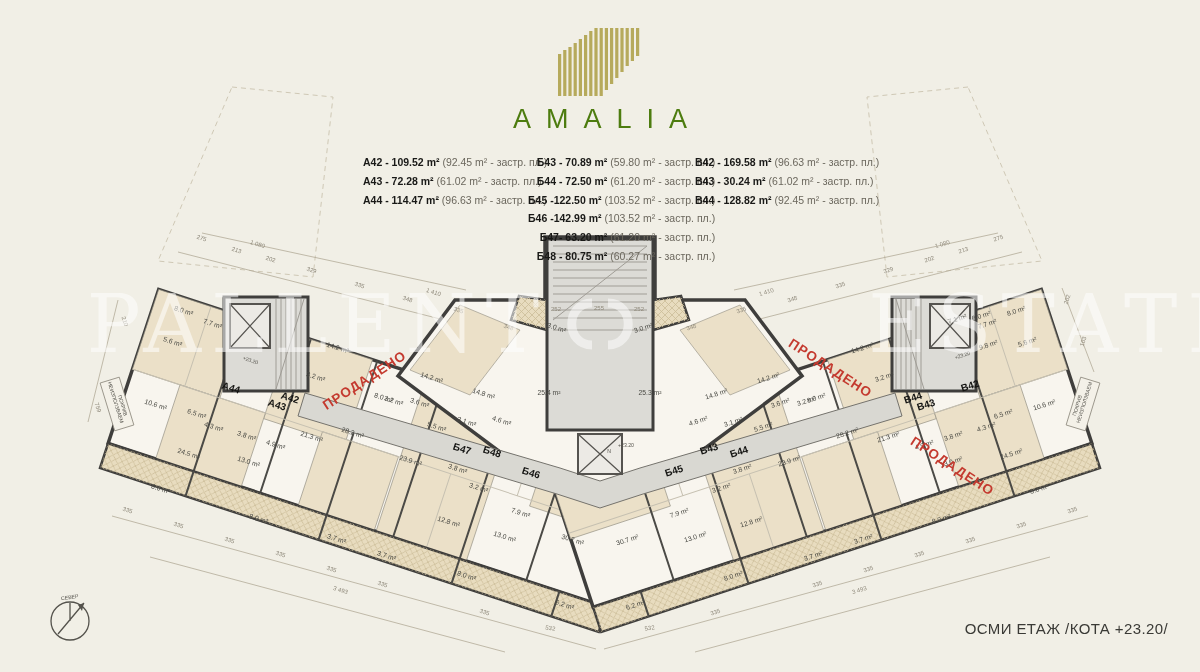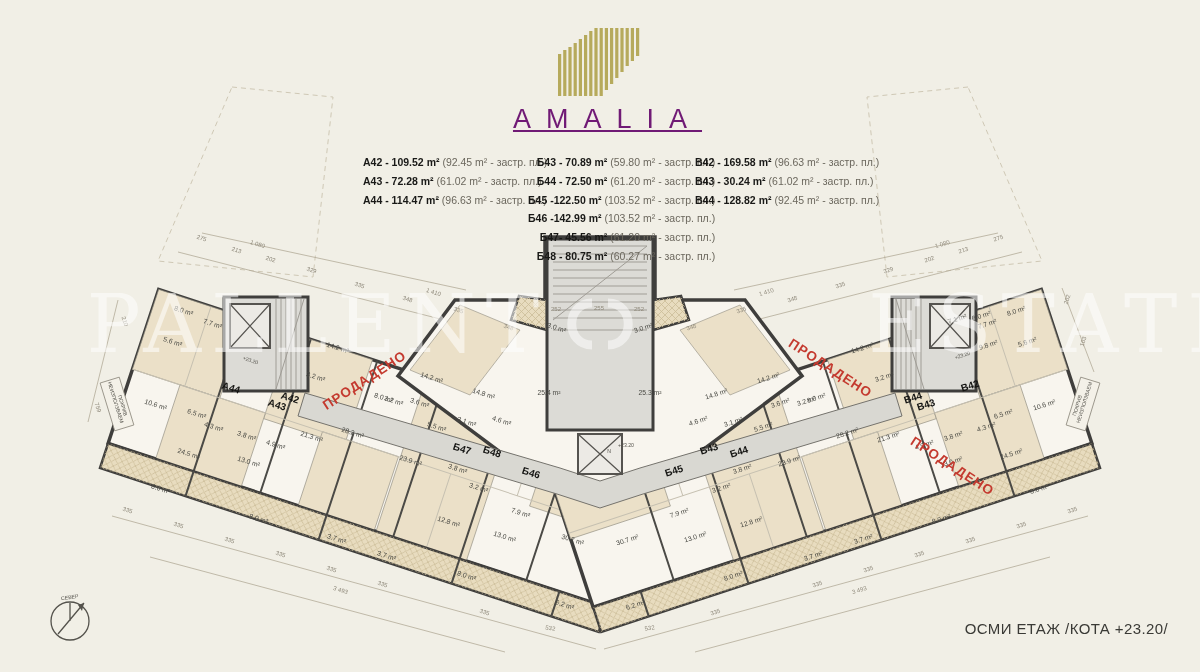--- a/index.html
+++ b/index.html
@@ -2,21 +2,21 @@
 <html><head>
 <meta charset="utf-8">
 <style>
   html,body{margin:0;padding:0;background:#e5e3da;}
   .stage{position:relative;width:1200px;height:672px;background:#f1efe6;overflow:hidden;
          font-family:"Liberation Sans",sans-serif;}
   
   .logo{position:absolute;left:0;top:28px;width:1200px;text-align:center;z-index:3;}
   .logo-bars{display:block;margin:0 auto;}
   .logo-title{display:block;margin-top:8px;font-size:27px;letter-spacing:15px;
-              color:#701a75;font-weight:400;text-indent:15px;text-decoration:underline;}
+              color:#4d7c0f;font-weight:400;text-indent:15px;}
   
   .legend-col{position:absolute;top:152px;z-index:3;}
   #legend-col-0{left:363px;} #legend-col-1{left:528px;text-align:right;} #legend-col-2{left:695px;}
   .legend-row{height:18.8px;white-space:nowrap;}
   .lg-b{font-weight:bold;color:#191917;font-size:10.5px;}
   .lg-g{color:#6b675d;font-size:10.5px;}
   
   #plan-svg{position:absolute;left:0;top:0;z-index:1;}
   .wing-base{fill:#f8f5ee;stroke:#3f3e3c;stroke-width:3.5;}
   .beige{fill:#ebe0c8;stroke:#8f8b80;stroke-width:.6;}
@@ -337,21 +337,21 @@
   <div class="legend-col" id="legend-col-0">
       <div class="legend-row"><span class="lg-b">A42 - 109.52 m²</span><span class="lg-g"> (92.45 m² - застр. пл.)</span></div>
       <div class="legend-row"><span class="lg-b">A43 - 72.28 m²</span><span class="lg-g"> (61.02 m² - застр. пл.)</span></div>
       <div class="legend-row"><span class="lg-b">A44 - 114.47 m²</span><span class="lg-g"> (96.63 m² - застр. пл.)</span></div>
     </div>
   <div class="legend-col" id="legend-col-1">
       <div class="legend-row"><span class="lg-b">Б43 -  70.89 m²</span><span class="lg-g"> (59.80 m² - застр. пл.)</span></div>
       <div class="legend-row"><span class="lg-b">Б44 -  72.50 m²</span><span class="lg-g"> (61.20 m² - застр. пл.)</span></div>
       <div class="legend-row"><span class="lg-b">Б45 -122.50 m²</span><span class="lg-g"> (103.52 m² - застр. пл.)</span></div>
       <div class="legend-row"><span class="lg-b">Б46 -142.99 m²</span><span class="lg-g"> (103.52 m² - застр. пл.)</span></div>
-      <div class="legend-row"><span class="lg-b">Б47-  45.56 m²</span><span class="lg-g"> (61.20 m² - застр. пл.)</span></div>
+      <div class="legend-row"><span class="lg-b">Б47-  63.20 m²</span><span class="lg-g"> (61.20 m² - застр. пл.)</span></div>
       <div class="legend-row"><span class="lg-b">Б48 -  80.75 m²</span><span class="lg-g"> (60.27 m² - застр. пл.)</span></div>
     </div>
   <div class="legend-col" id="legend-col-2">
       <div class="legend-row"><span class="lg-b">В42 -  169.58 m²</span><span class="lg-g"> (96.63 m² - застр. пл.)</span></div>
       <div class="legend-row"><span class="lg-b">В43 -  30.24 m²</span><span class="lg-g"> (61.02 m² - застр. пл.)</span></div>
       <div class="legend-row"><span class="lg-b">В44 - 128.82 m²</span><span class="lg-g"> (92.45 m² - застр. пл.)</span></div>
     </div>
 
 </div>
 

